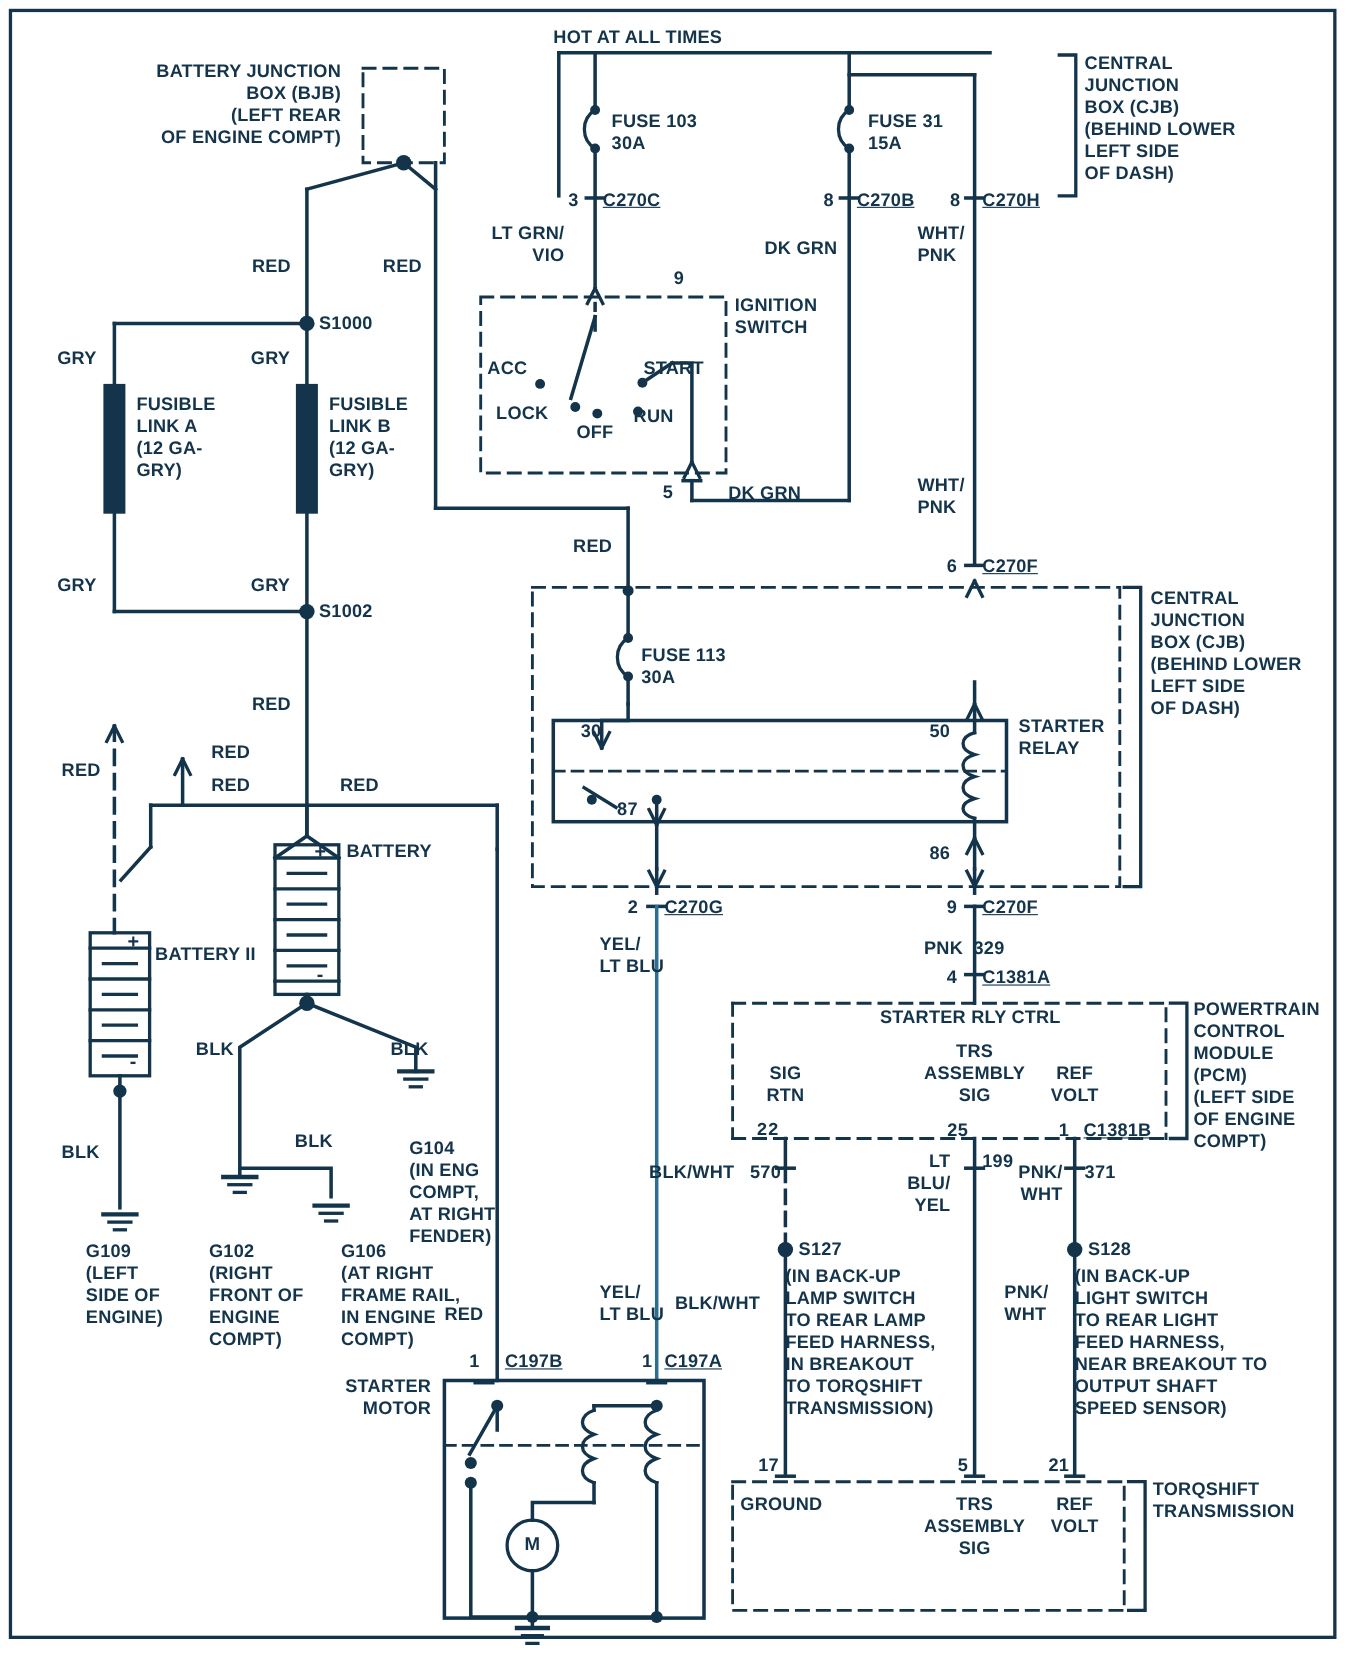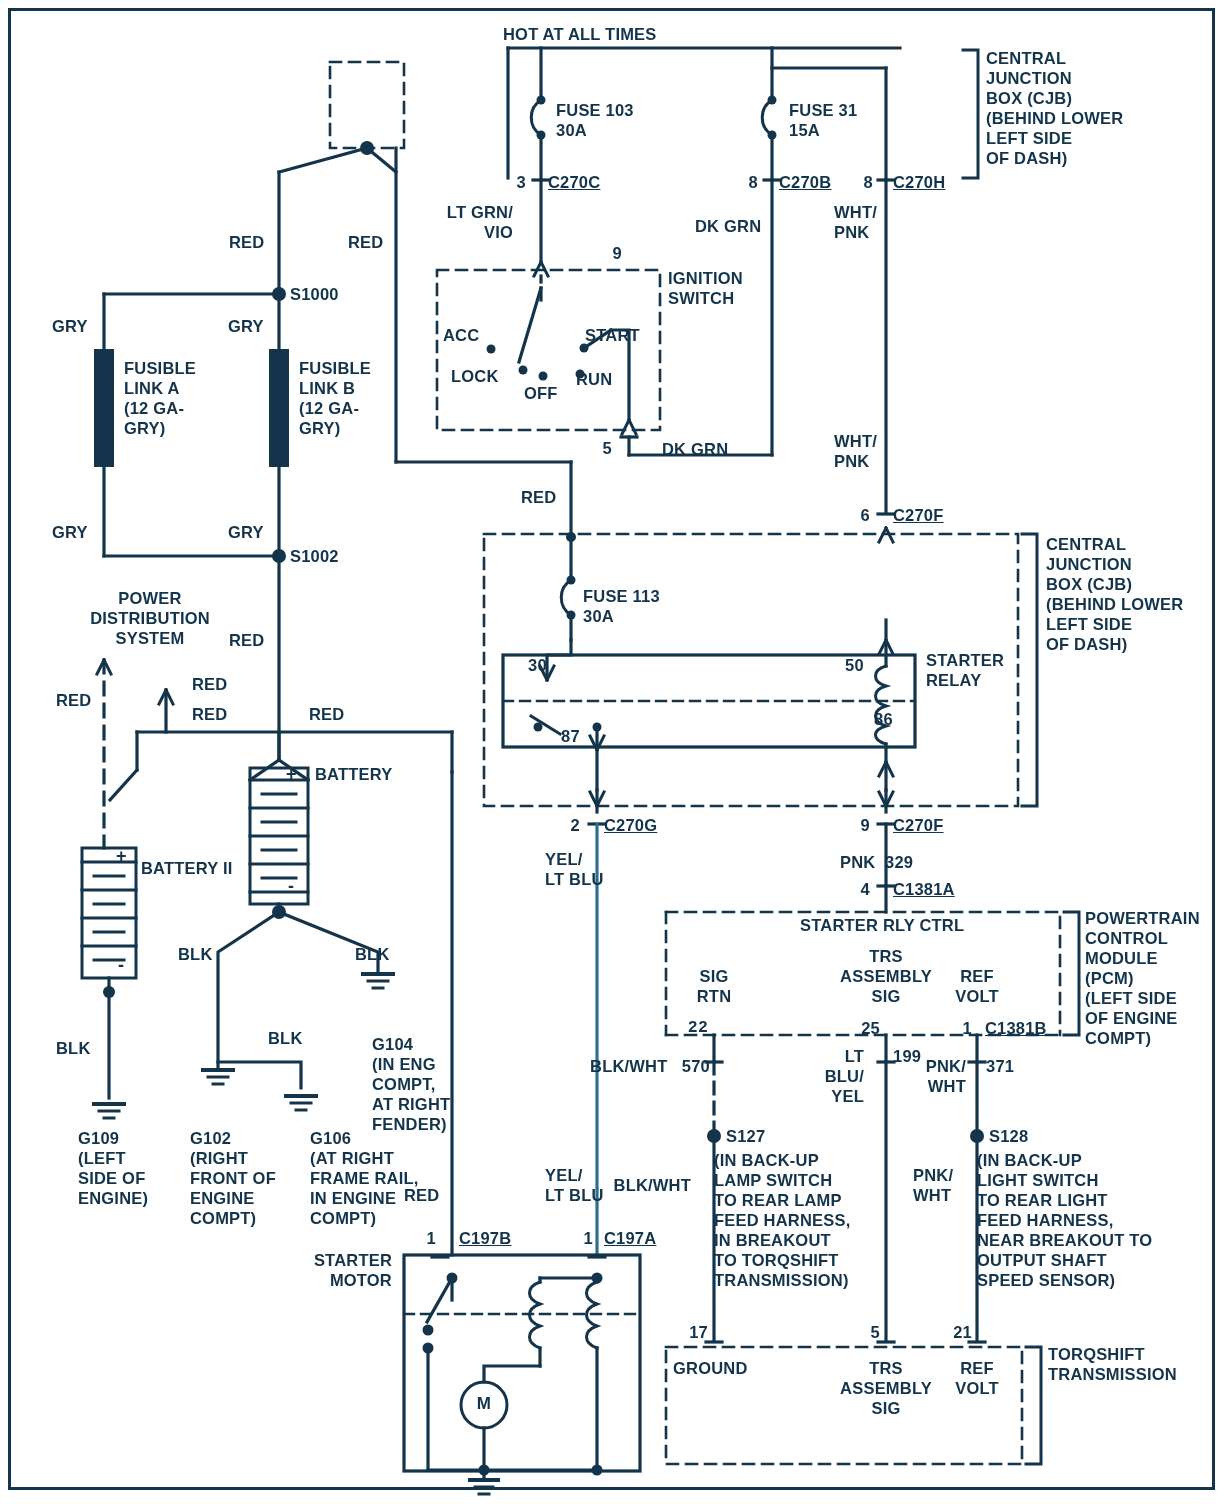--- a/index.html
+++ b/index.html
@@ -301,20 +301,24 @@
       <path d="M484 1470 L484 1480"></path>
       <path d="M470 1480 L498 1480" stroke-width="4"></path>
       <path d="M475 1487 L493 1487" stroke-width="3"></path>
       <path d="M479 1494 L489 1494" stroke-width="3"></path>
     </g>
   </svg>
   </div>
 
   <div class="lbl" style="left:503px; top:24px;">HOT AT ALL TIMES</div>
 
+  <div class="lbl r" style="left:110px; top:55px; width:200px;">BATTERY JUNCTION
+BOX (BJB)
+(LEFT REAR
+OF ENGINE COMPT)</div>
   <div class="lbl" style="left:986px; top:48px;">CENTRAL
 JUNCTION
 BOX (CJB)
 (BEHIND LOWER
 LEFT SIDE
 OF DASH)</div>
 
   <div class="lbl" style="left:556px; top:100px;">FUSE 103
 30A</div>
   <div class="lbl" style="left:789px; top:100px;">FUSE 31
@@ -357,21 +361,21 @@
 LEFT SIDE
 OF DASH)</div>
 
   <div class="lbl" style="left:583px; top:586px;">FUSE 113
 30A</div>
   <div class="lbl" style="left:521px; top:487px;">RED</div>
 
   <div class="lbl" style="left:528px; top:655px;">30</div>
   <div class="lbl" style="left:561px; top:726px;">87</div>
   <div class="lbl" style="left:845px; top:655px;">50</div>
-  <div class="lbl" style="left:845px; top:709px;margin-left:29px;">86</div>
+  <div class="lbl" style="left:845px; top:766px;">86</div>
   <div class="lbl" style="left:926px; top:650px;">STARTER
 RELAY</div>
 
   <div class="lbl r" style="left:548px; top:815px; width:32px;">2</div>
   <div class="lbl und" style="left:604px; top:815px;">C270G</div>
   <div class="lbl r" style="left:838px; top:815px; width:32px;">9</div>
   <div class="lbl und" style="left:893px; top:815px;">C270F</div>
 
   <div class="lbl" style="left:545px; top:849px;">YEL/
 LT BLU</div>
@@ -468,23 +472,20 @@
 
   <div class="lbl" style="left:124px; top:358px;">FUSIBLE
 LINK A
 (12 GA-
 GRY)</div>
   <div class="lbl" style="left:299px; top:358px;">FUSIBLE
 LINK B
 (12 GA-
 GRY)</div>
 
-  <div class="lbl c" style="left:46px; top:588px; width:208px;">POWER
-DISTRIBUTION
-SYSTEM</div>
   <div class="lbl" style="left:56px; top:690px;">RED</div>
   <div class="lbl" style="left:192px; top:674px;">RED</div>
   <div class="lbl" style="left:192px; top:704px;">RED</div>
   <div class="lbl" style="left:309px; top:704px;">RED</div>
   <div class="lbl" style="left:229px; top:630px;">RED</div>
 
   <div class="lbl" style="left:315px; top:764px;">BATTERY</div>
   <div class="lbl" style="left:141px; top:858px;">BATTERY II</div>
   <div class="lbl" style="left:286px; top:764px; font-size:18px;">+</div>
   <div class="lbl" style="left:288px; top:876px; font-size:18px;">-</div>

